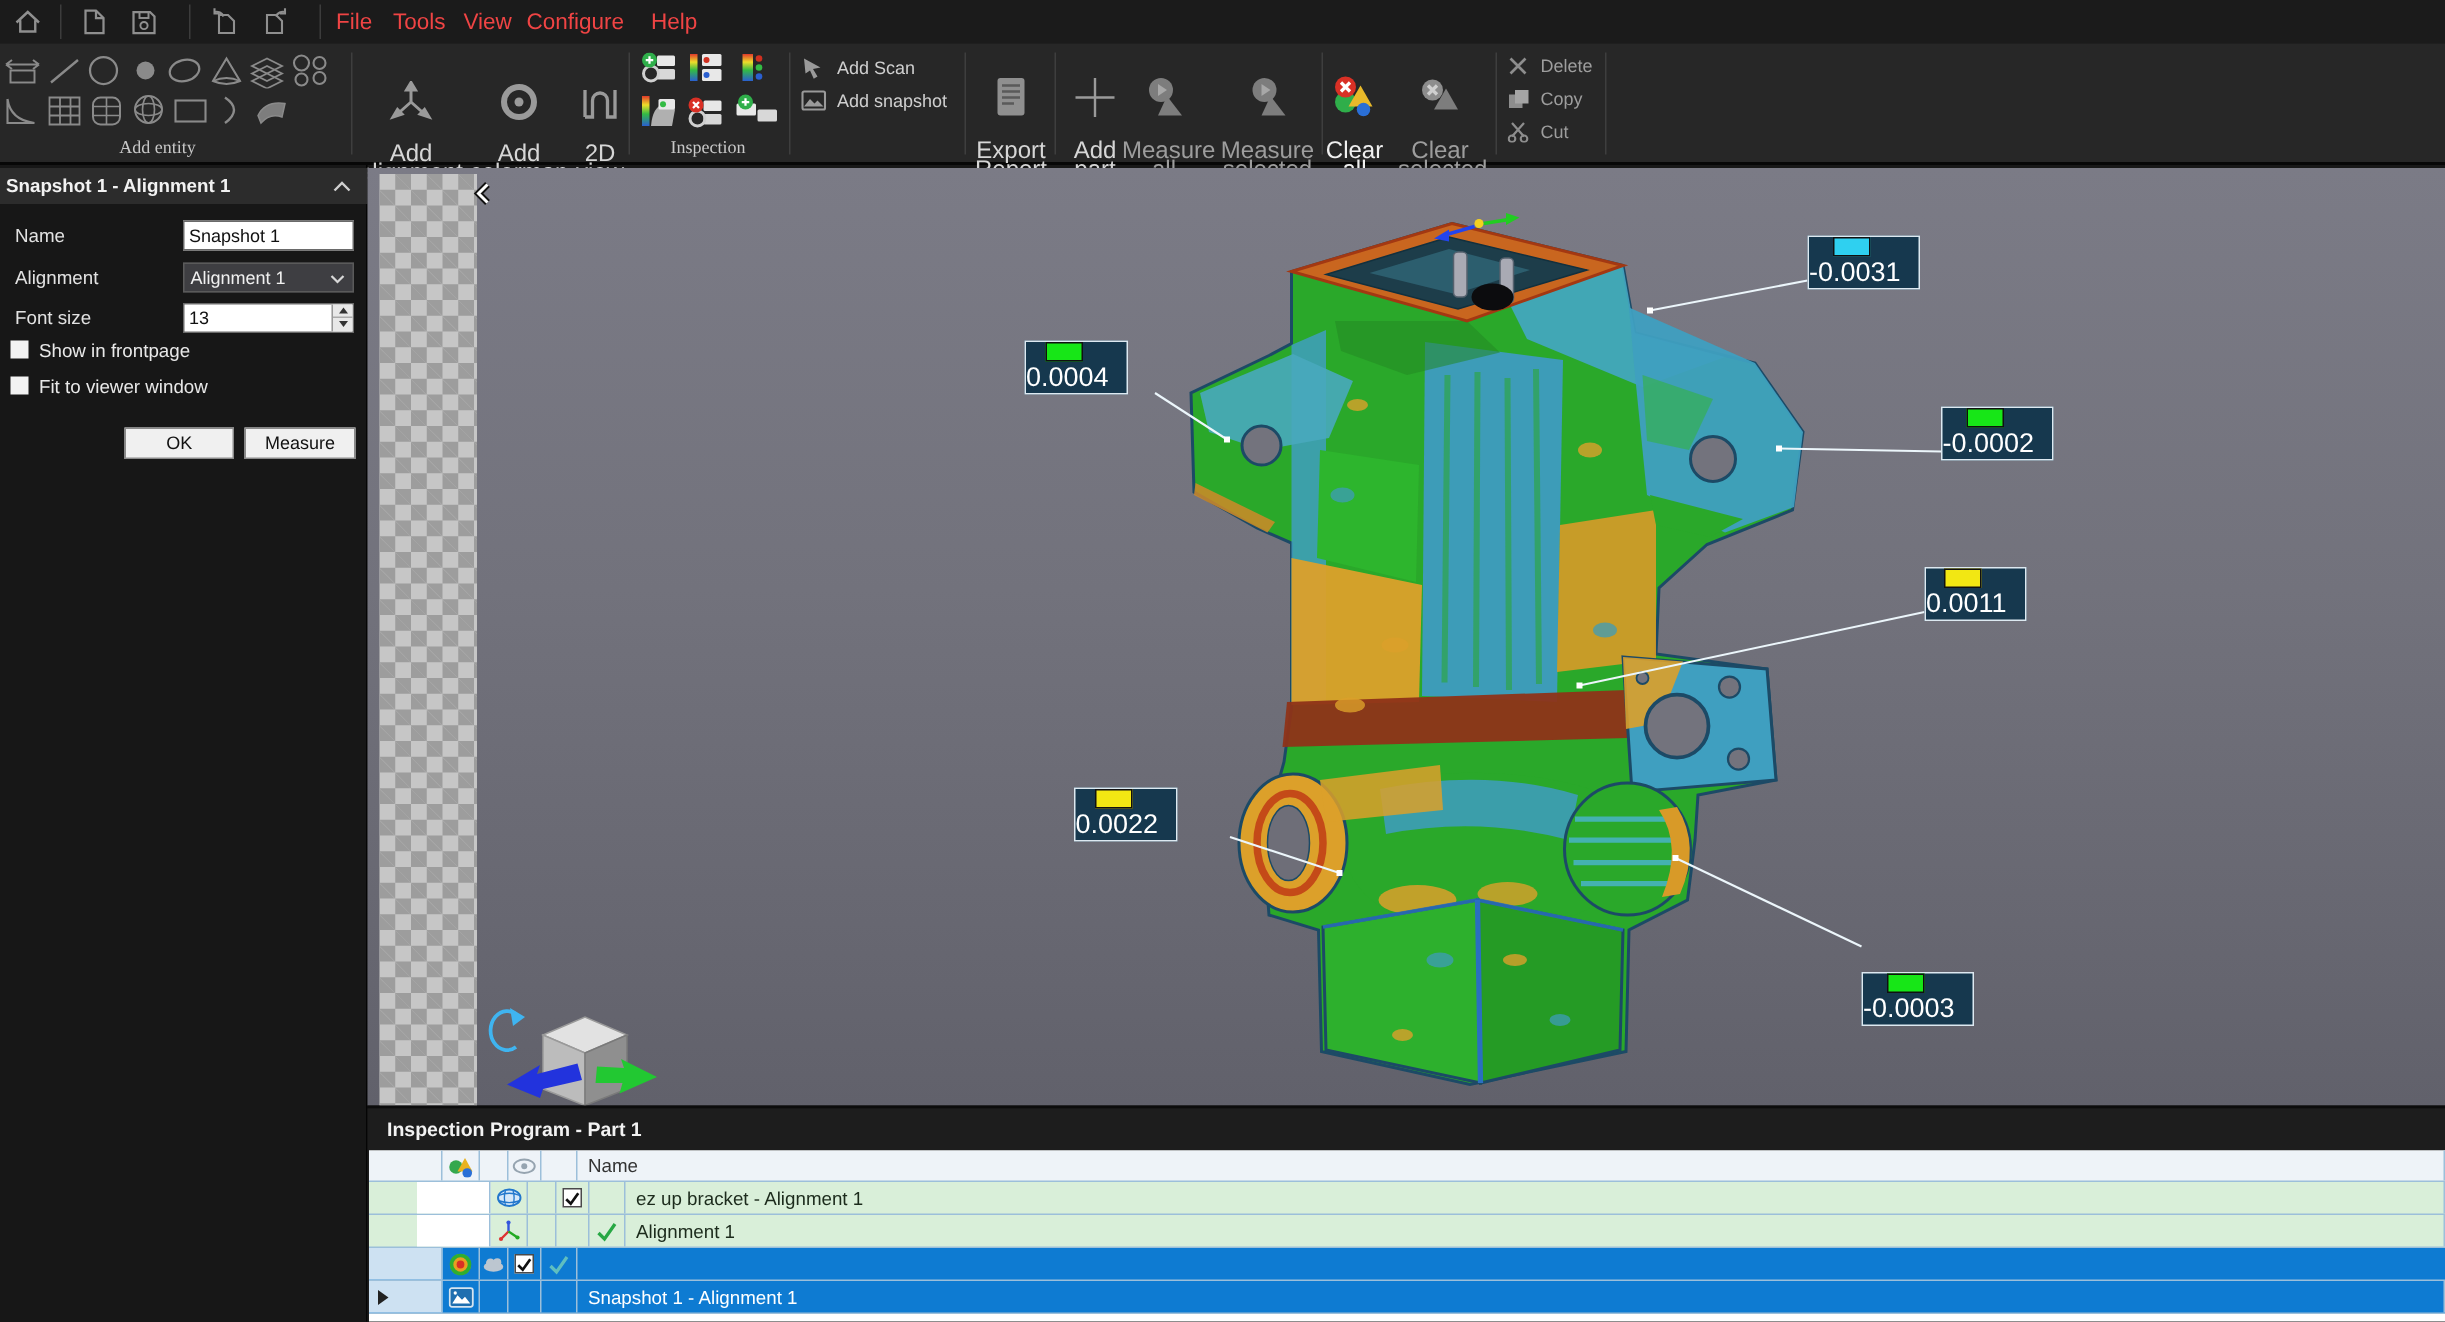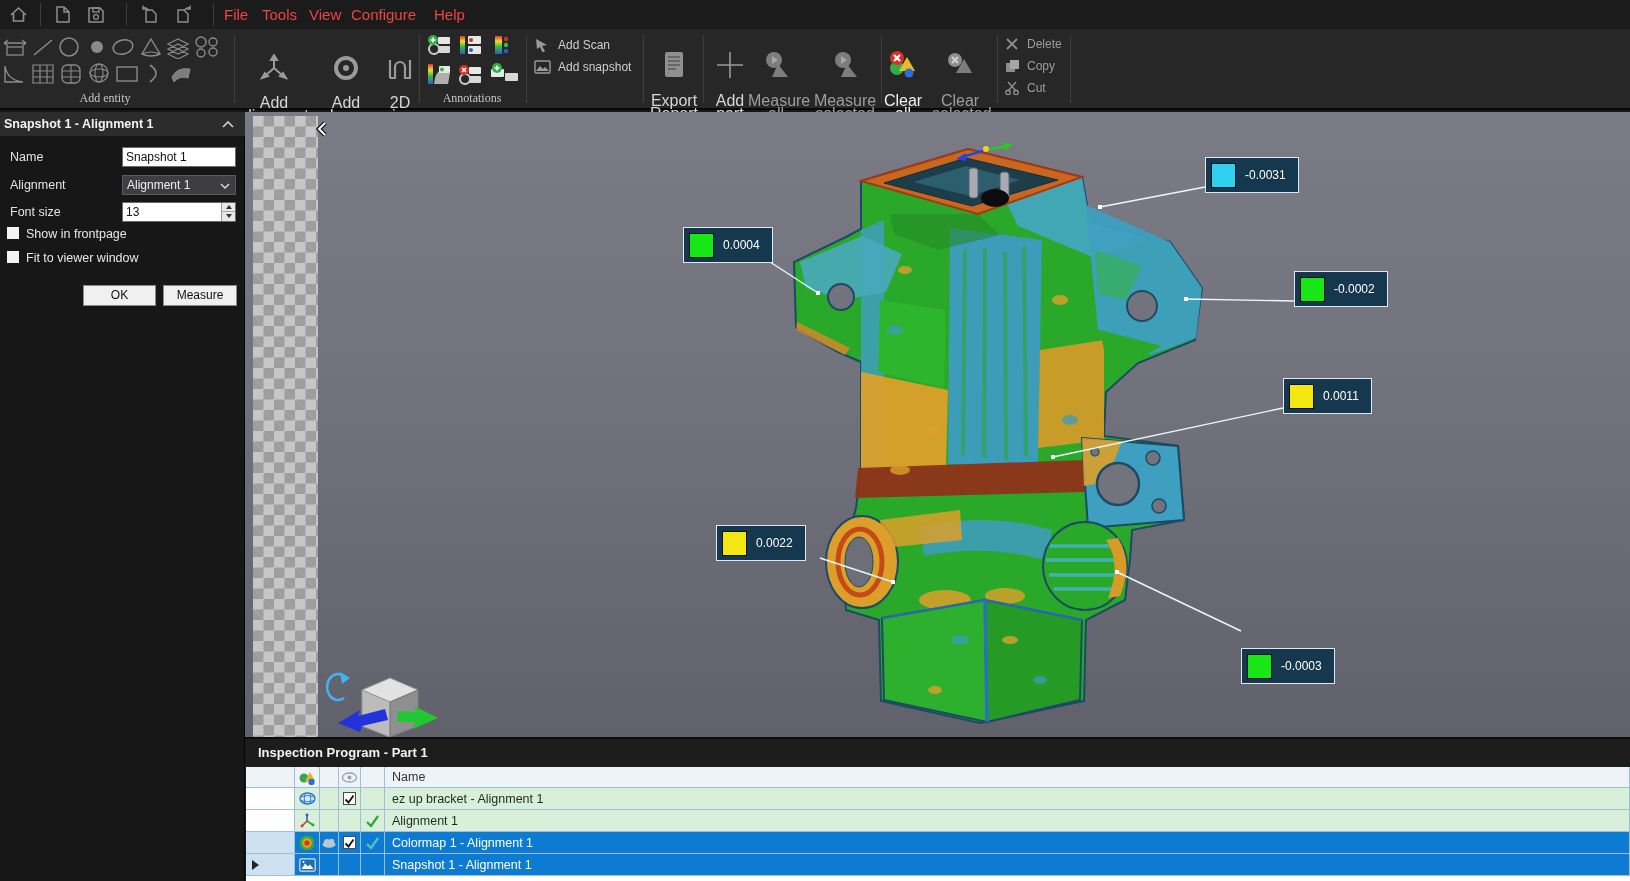--- a/index.html
+++ b/index.html
@@ -48,37 +48,37 @@
   
   #viewport { position:absolute; left:245px; top:112px; width:1385px; height:625px;
               background:linear-gradient(180deg,#7b7b86 0%,#72727c 45%,#61616b 100%); }
   #checker { position:absolute; left:8px; top:4px; width:65px; height:621px; background:#c6c6c6;
     background-image:
       linear-gradient(45deg,#9d9d9d 25%,transparent 25%,transparent 75%,#9d9d9d 75%),
       linear-gradient(45deg,#9d9d9d 25%,transparent 25%,transparent 75%,#9d9d9d 75%);
     background-size:21px 21px; background-position:0 0,10.5px 10.5px; }
   #model-svg { position:absolute; left:0; top:0; width:1385px; height:625px; }
   .ann { position:absolute; height:36px; display:flex; align-items:center;
-         background:#16384e; border:1.5px solid #dde9f1; color:#ffffff; font-size:12px;
-         padding-right:12px; }
+         background:#16384e; border:1.5px solid #dde9f1; color:#ffffff; font-size:18px;
+         padding-right:12px;flex-direction:column; }
   .ann .sw { width:25px; height:25px; margin:0 9px 0 5px; border:1px solid #101010; }
 
   
   #insp { position:absolute; left:245px; top:739px; width:1385px; height:142px; background:#1d1d1d; }
   #insp-title { position:absolute; left:13px; top:0; height:28px; line-height:28px;
                 color:#f2f2f2; font-weight:bold; font-size:13px; }
   #insp-table { position:absolute; left:1px; top:28px; width:1384px; height:114px; background:#ffffff; }
   .trow { position:relative; width:100%; display:flex; border-bottom:1px solid #9cbfda; }
   .tcell { height:100%; border-right:1px solid #9cbfda; display:flex; align-items:center;
            justify-content:center; }
   .c0 { width:49px; } .c1 { width:25px; } .c2 { width:19px; } .c3 { width:22px; }
   .c4 { width:24px; } .c5 { flex:1; justify-content:flex-start; padding-left:7px;
         font-size:12.5px; }
   .row-head  { height:21px; background:#eef3f8; color:#333; }
-  .row-green { height:22px; background:#d9efd9; color:#1c2b1c; }
+  .row-green { height:22px; background:#d9efd9; color:#1c2b1c;padding-left:32px; }
   .row-sel   { height:22px; background:#0e7bd2; color:#ffffff; }
   .row-sel .c0 { background:#cde1f2; }
   .cbx { width:13px; height:13px; background:#ffffff; border:1px solid #4a4a4a;
          display:flex; align-items:center; justify-content:center; }
   .expander { width:0; height:0; border-top:5px solid transparent; border-bottom:5px solid transparent;
               border-left:7px solid #222; margin-right:28px; }
   #gap-strip { position:absolute; left:245px; top:737px; width:1385px; height:2px; background:#0c0c0c; }
 </style>
 </head>
 <body>
@@ -262,21 +262,21 @@
         <path d="M4,5 L8,9 M8,5 L4,9" stroke="#fff" stroke-width="1.5"></path>
       </g>
 
     <g transform="translate(62,28)">
         <rect x="2" y="6" width="13" height="8" rx="1" fill="#e8e8e8"></rect>
         <rect x="16" y="10" width="13" height="8" rx="1" fill="#d8d8d8"></rect>
         <circle cx="8" cy="5" r="5" fill="#2fae4a"></circle>
         <path d="M5.5,5 H10.5 M8,2.5 V7.5" stroke="#fff" stroke-width="1.5"></path>
       </g>
   </svg>
-  <div class="grp-label" style="left:423px;top:62px;width:98px">Annotations</div>
+  <div class="grp-label" style="left:423px;top:62px;width:98px">Inspection</div>
 
   <div class="rb-div" style="left:526px"></div>
 
   <div class="mini-row" style="left:534px;top:8px">
     <svg width="17" height="16">
         <path d="M2,2 L13,8 L8,9 L11,14 L8.5,15.5 L6,10 L3,12 Z" fill="#9a9a9a"></path>
       </svg>
     <span>Add Scan</span>
   </div>
   <div class="mini-row" style="left:534px;top:30px">
@@ -653,21 +653,20 @@
             <svg width="11" height="10">
               <path d="M1.5,5.5 L4.5,8.5 L9.5,1.5" fill="none" stroke="#111" stroke-width="1.8"></path>
             </svg>
           </span>
         </div>
       <div class="tcell c4">
           <svg width="15" height="14">
             <path d="M2,8 L6,12 L13,2" fill="none" stroke="rgba(150,235,180,0.6)" stroke-width="2.2"></path>
           </svg>
         </div>
-      <div class="tcell c5">Colormap 1 - Alignment 1</div>
     </div>
 
     <div class="trow row-sel">
       <div class="tcell c0" style="justify-content:flex-start;padding-left:6px">
           <span class="expander"></span>
         </div>
       <div class="tcell c1">
           <svg width="17" height="14">
             <rect x="0.8" y="0.8" width="15.4" height="12.4" rx="1.5" fill="#1f6fb0" stroke="#d5e4f0" stroke-width="1.2"></rect>
             <path d="M2.5,11 L6,5.5 L9,8.5 L11,6.5 L14.5,11 Z" fill="#ffffff"></path>

